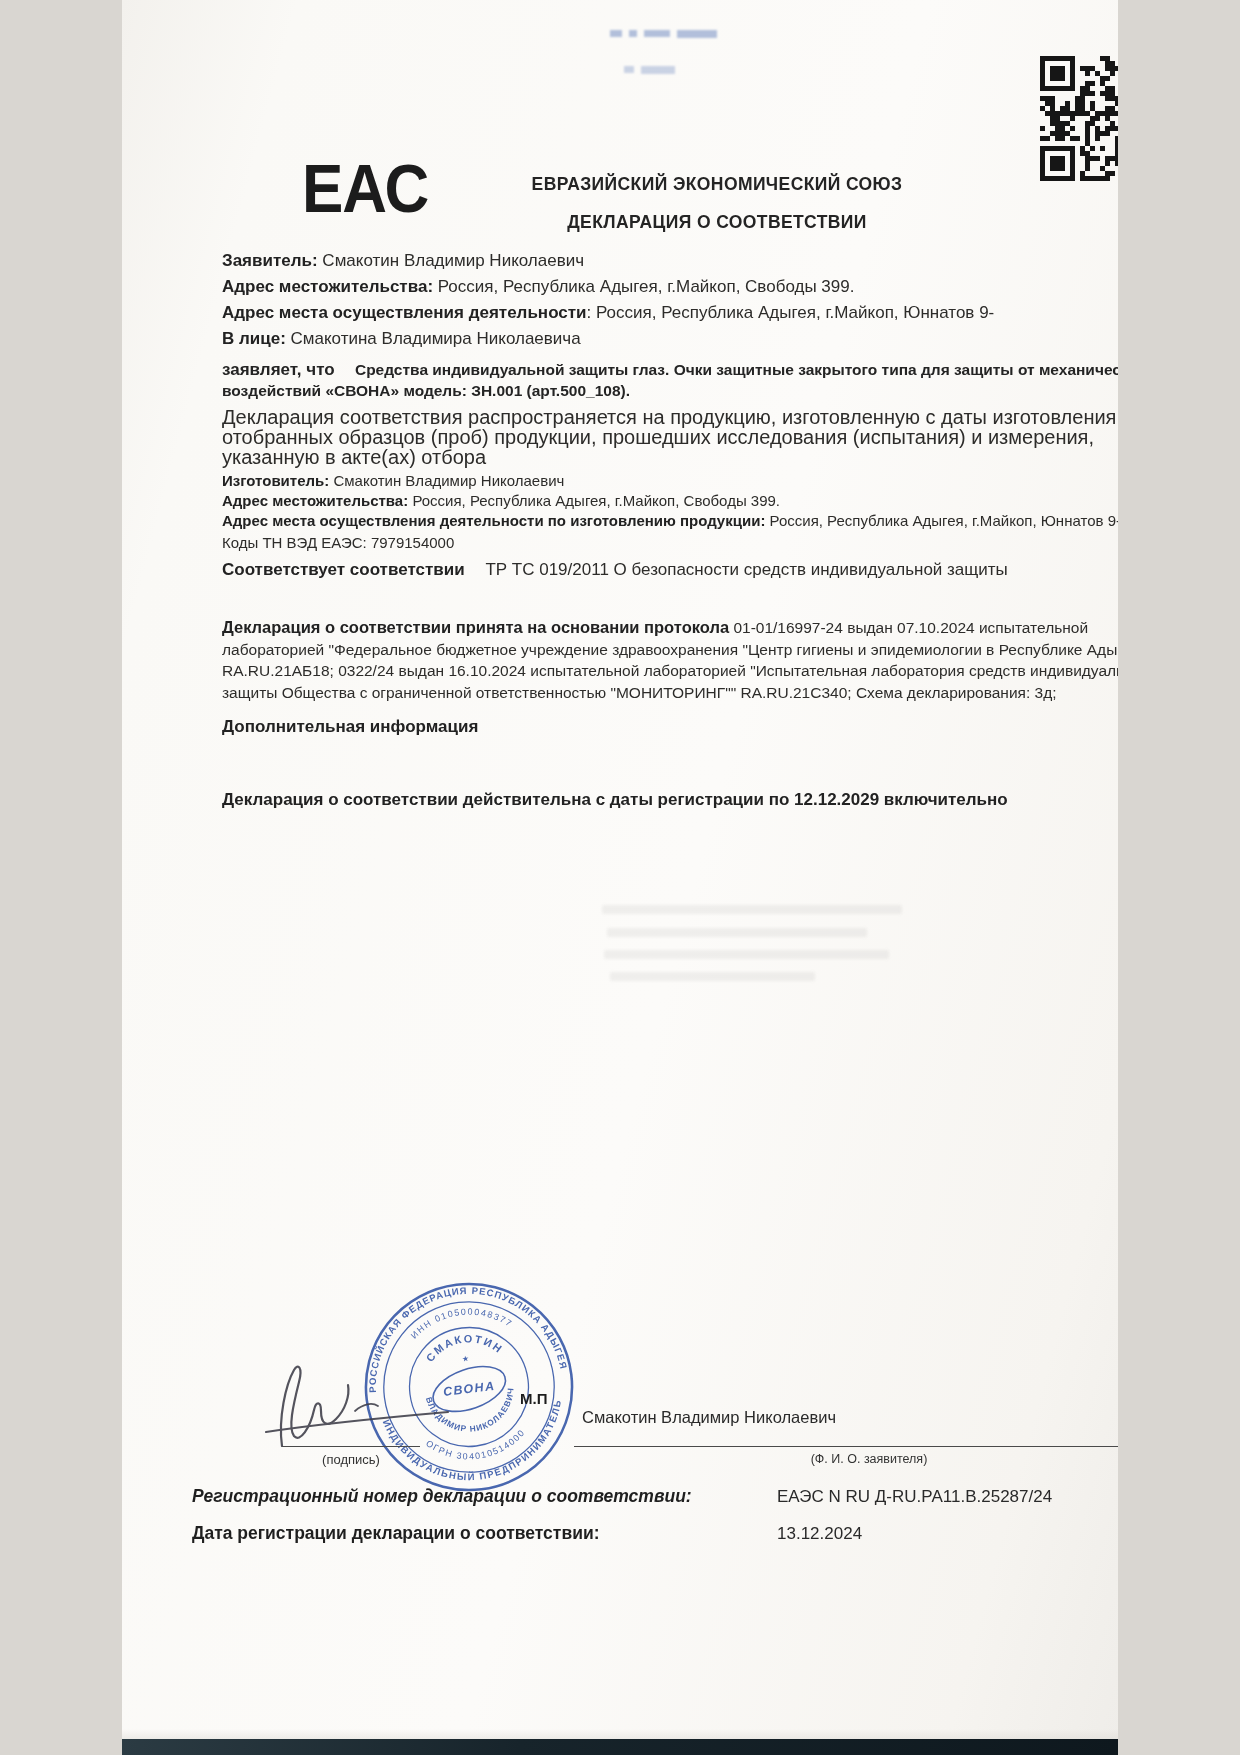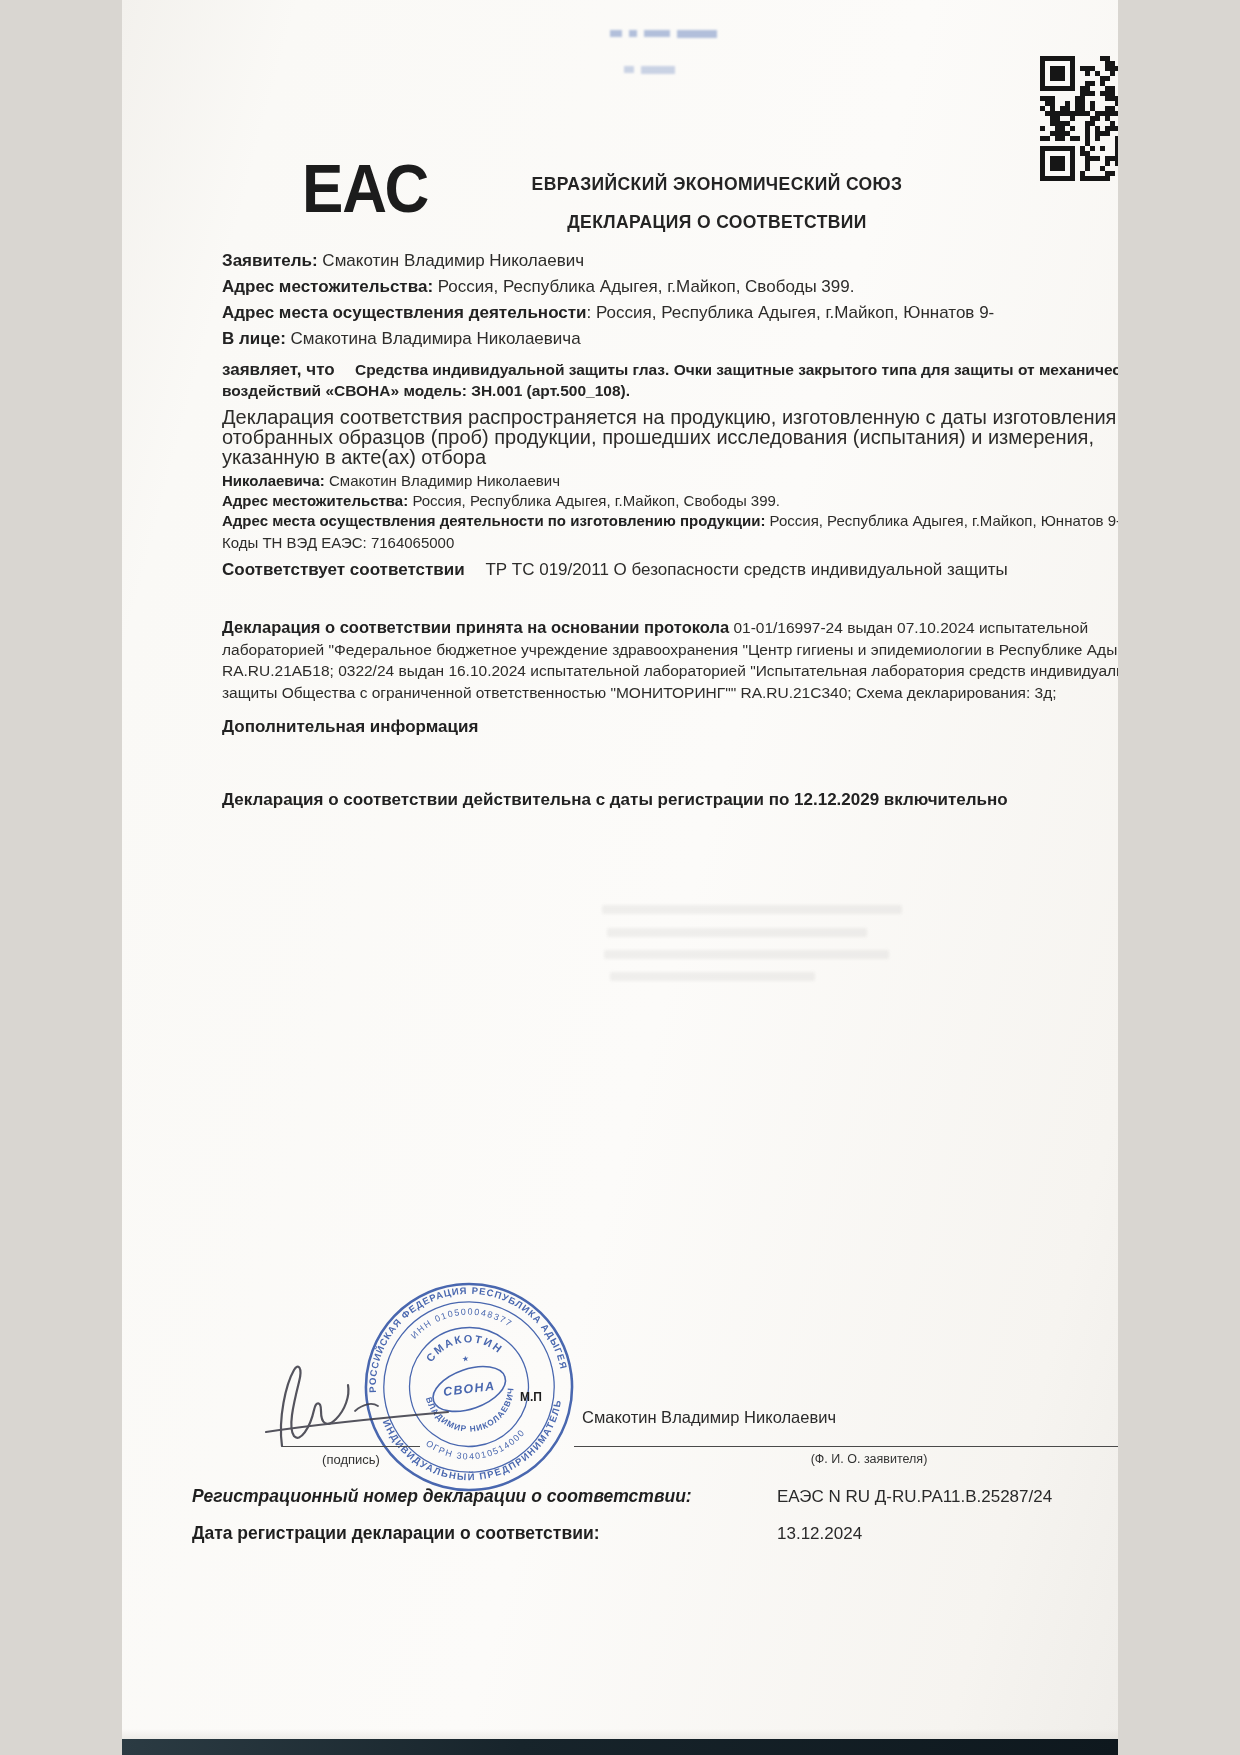--- a/index.html
+++ b/index.html
@@ -41,21 +41,21 @@
   .basis-lbl{font-size:16.5px;}
   .p-addinfo{margin:14px 0 0 0 !important;font-size:17px;font-weight:700;color:#222;}
   .p-valid{margin:50px 0 0 0 !important;font-size:17px;font-weight:700;max-width:820px;line-height:25px;color:#222;}
   
   .artifact{position:absolute;filter:blur(1px);opacity:.45;}
   .artifact span{display:inline-block;background:#5a78b8;height:7px;margin-right:7px;vertical-align:middle;}
   .ghost{position:absolute;background:rgba(125,125,130,.10);filter:blur(1.5px);border-radius:2px;}
   
   .stamp-wrap{position:absolute;left:238px;top:1278px;width:218px;height:218px;transform:rotate(-7deg);opacity:.92;}
   .signature-wrap{position:absolute;left:138px;top:1356px;width:195px;height:100px;opacity:.88;}
-  .mp-label{position:absolute;left:398px;top:1390px;font-size:12px;font-weight:700;color:#1d1d1d;}
+  .mp-label{position:absolute;left:398px;top:1390px;font-size:15px;font-weight:700;color:#1d1d1d;}
   .sig-line{position:absolute;left:160px;top:1446px;width:138px;border-bottom:1.6px solid #4a4a4a;}
   .sig-caption{position:absolute;left:160px;top:1452px;width:138px;text-align:center;font-size:13px;color:#333;}
   .fio-name{position:absolute;left:460px;top:1408px;font-size:16.5px;color:#2a2a2a;}
   .fio-line{position:absolute;left:452px;top:1446px;width:590px;border-bottom:1.6px solid #4a4a4a;}
   .fio-caption{position:absolute;left:452px;top:1452px;width:590px;text-align:center;font-size:12.5px;color:#333;}
   
   .reg-row1-label{position:absolute;left:70px;top:1486px;font-size:17.5px;font-weight:700;color:#1f1f1f;font-style:italic;}
   .reg-row1-value{position:absolute;left:655px;top:1487px;font-size:17px;color:#2a2a2a;}
   .reg-row2-label{position:absolute;left:70px;top:1523px;font-size:17.5px;font-weight:700;color:#1f1f1f;}
   .reg-row2-value{position:absolute;left:655px;top:1524px;font-size:17px;color:#2a2a2a;}
@@ -325,34 +325,34 @@
     </p>
 
     <p class="p-declare">
       <span class="declare-lbl">заявляет, что</span>
       <span class="gap">Средства индивидуальной защиты глаз. Очки защитные закрытого типа для защиты от механических воздействий «СВОНА» модель: ЗН.001 (арт.500_108).</span>
     </p>
 
     <p class="p-scope">Декларация соответствия распространяется на продукцию, изготовленную с даты изготовления отобранных образцов (проб) продукции, прошедших исследования (испытания) и измерения, указанную в акте(ах) отбора</p>
 
     <p class="p-small">
-      <span class="lbl">Николаевича:</span>
+      <span class="lbl">Изготовитель:</span>
       <span>Смакотин Владимир Николаевич</span>
     </p>
     <p class="p-small">
       <span class="lbl">Адрес местожительства:</span>
       <span>Россия, Республика Адыгея, г.Майкоп, Свободы 399.</span>
     </p>
     <p class="p-small">
       <span class="lbl">Адрес места осуществления деятельности по изготовлению продукции:</span>
       <span>Россия, Республика Адыгея, г.Майкоп, Юннатов 9-у/3</span>
     </p>
     <p class="p-tnved">
       <span>Коды ТН ВЭД ЕАЭС:</span>
-      <span>7164065000</span>
+      <span>7979154000</span>
     </p>
     <p class="p-conform">
       <span class="lbl">Соответствует соответствии</span>
       <span class="gap">ТР ТС 019/2011 О безопасности средств индивидуальной защиты</span>
     </p>
 
     <p class="p-basis">
       <span class="lbl basis-lbl">Декларация о соответствии принята на основании протокола</span>
       <span>01-01/16997-24 выдан 07.10.2024 испытательной лабораторией "Федеральное бюджетное учреждение здравоохранения "Центр гигиены и эпидемиологии в Республике Адыгея"" RA.RU.21АБ18; 0322/24 выдан 16.10.2024 испытательной лабораторией "Испытательная лаборатория средств индивидуальной защиты Общества с ограниченной ответственностью "МОНИТОРИНГ"" RA.RU.21С340; Схема декларирования: 3д;</span>
     </p>

